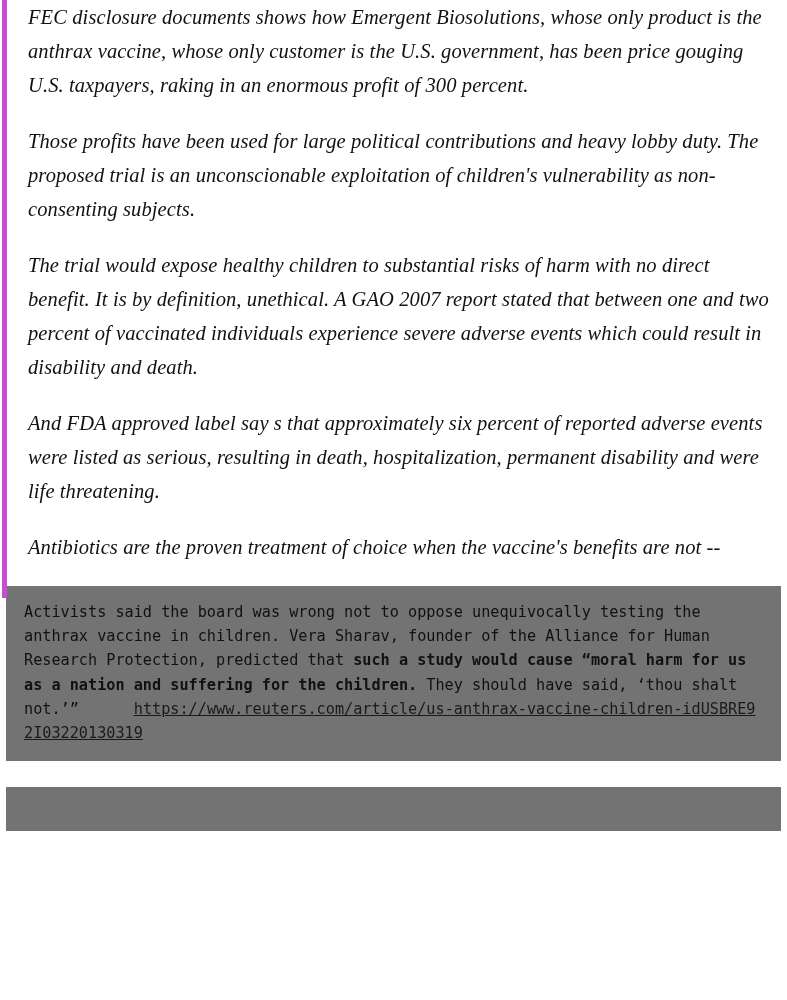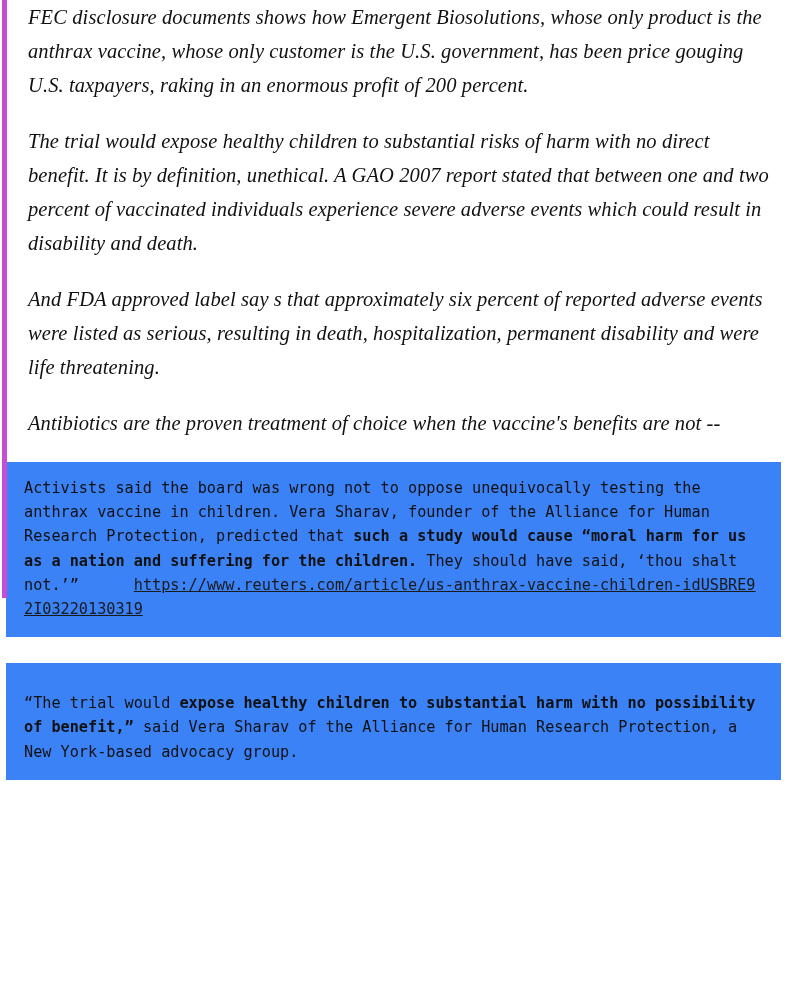--- a/index.html
+++ b/index.html
@@ -47,21 +47,21 @@
     color: #111111;
     letter-spacing: 0.1px;
   }
   .quote-block p:first-child {
     margin-top: 0;
     text-indent: 0;
   }
 
   
   .grey-block {
-    background: #3b82f6;
+    background: #737373;
     margin: 0 6px 0 6px;
     padding: 14px 18px 16px 18px;
     box-sizing: border-box;
     font-family: "DejaVu Sans Mono", monospace;
     font-size: 15.2px;
     line-height: 24.2px;
     color: #111111;
   }
   .grey-block p {
     margin: 0;
@@ -90,30 +90,30 @@
     overflow: hidden;
   }
 </style>
 </head>
 <body>
 
 <div class="page">
 
   <section class="quote-block">
     <div class="quote-rule" style="background: rgb(196, 79, 212);"></div>
-    <p>FEC disclosure documents shows how Emergent Biosolutions, whose only product is the anthrax vaccine, whose only customer is the U.S. government, has been price gouging U.S. taxpayers, raking in an enormous profit of 200 percent.</p>
+    <p>FEC disclosure documents shows how Emergent Biosolutions, whose only product is the anthrax vaccine, whose only customer is the U.S. government, has been price gouging U.S. taxpayers, raking in an enormous profit of 300 percent.</p>
+    <p>Those profits have been used for large political contributions and heavy lobby duty. The proposed trial is an unconscionable exploitation of children's vulnerability as non-consenting subjects.</p>
     <p>The trial would expose healthy children to substantial risks of harm with no direct benefit. It is by definition, unethical. A GAO 2007 report stated that between one and two percent of vaccinated individuals experience severe adverse events which could result in disability and death.</p>
     <p>And FDA approved label say s that approximately six percent of reported adverse events were listed as serious, resulting in death, hospitalization, permanent disability and were life threatening.</p>
     <p>Antibiotics are the proven treatment of choice when the vaccine's benefits are not --</p>
   </section>
 
   <section class="grey-block">
     <p><span>Activists said the board was wrong not to oppose unequivocally testing the anthrax vaccine in children. Vera Sharav, founder of the Alliance for Human Research Protection, predicted that </span><span class="bold-mono">such a study would cause “moral harm for us as a nation and suffering for the children.</span><span> They should have said, ‘thou shalt not.’”</span><span class="indent-sp">      </span><a class="link" href="#">https://www.reuters.com/article/us-anthrax-vaccine-children-idUSBRE92I03220130319</a></p>
   </section>
 
   <div class="grey-gap"></div>
 
   <section class="grey-block clip-bottom">
     <div class="spacer-top"></div>
-    <p><span>“The trial would </span><span class="bold-mono">expose healthy children to substantial harm with no possibility of benefit,”</span><span> said Vera Sharav of the Alliance for Human Research Protection, a New York-based advocacy group.</span></p>
   </section>
 
 </div>
 
 </body></html>

